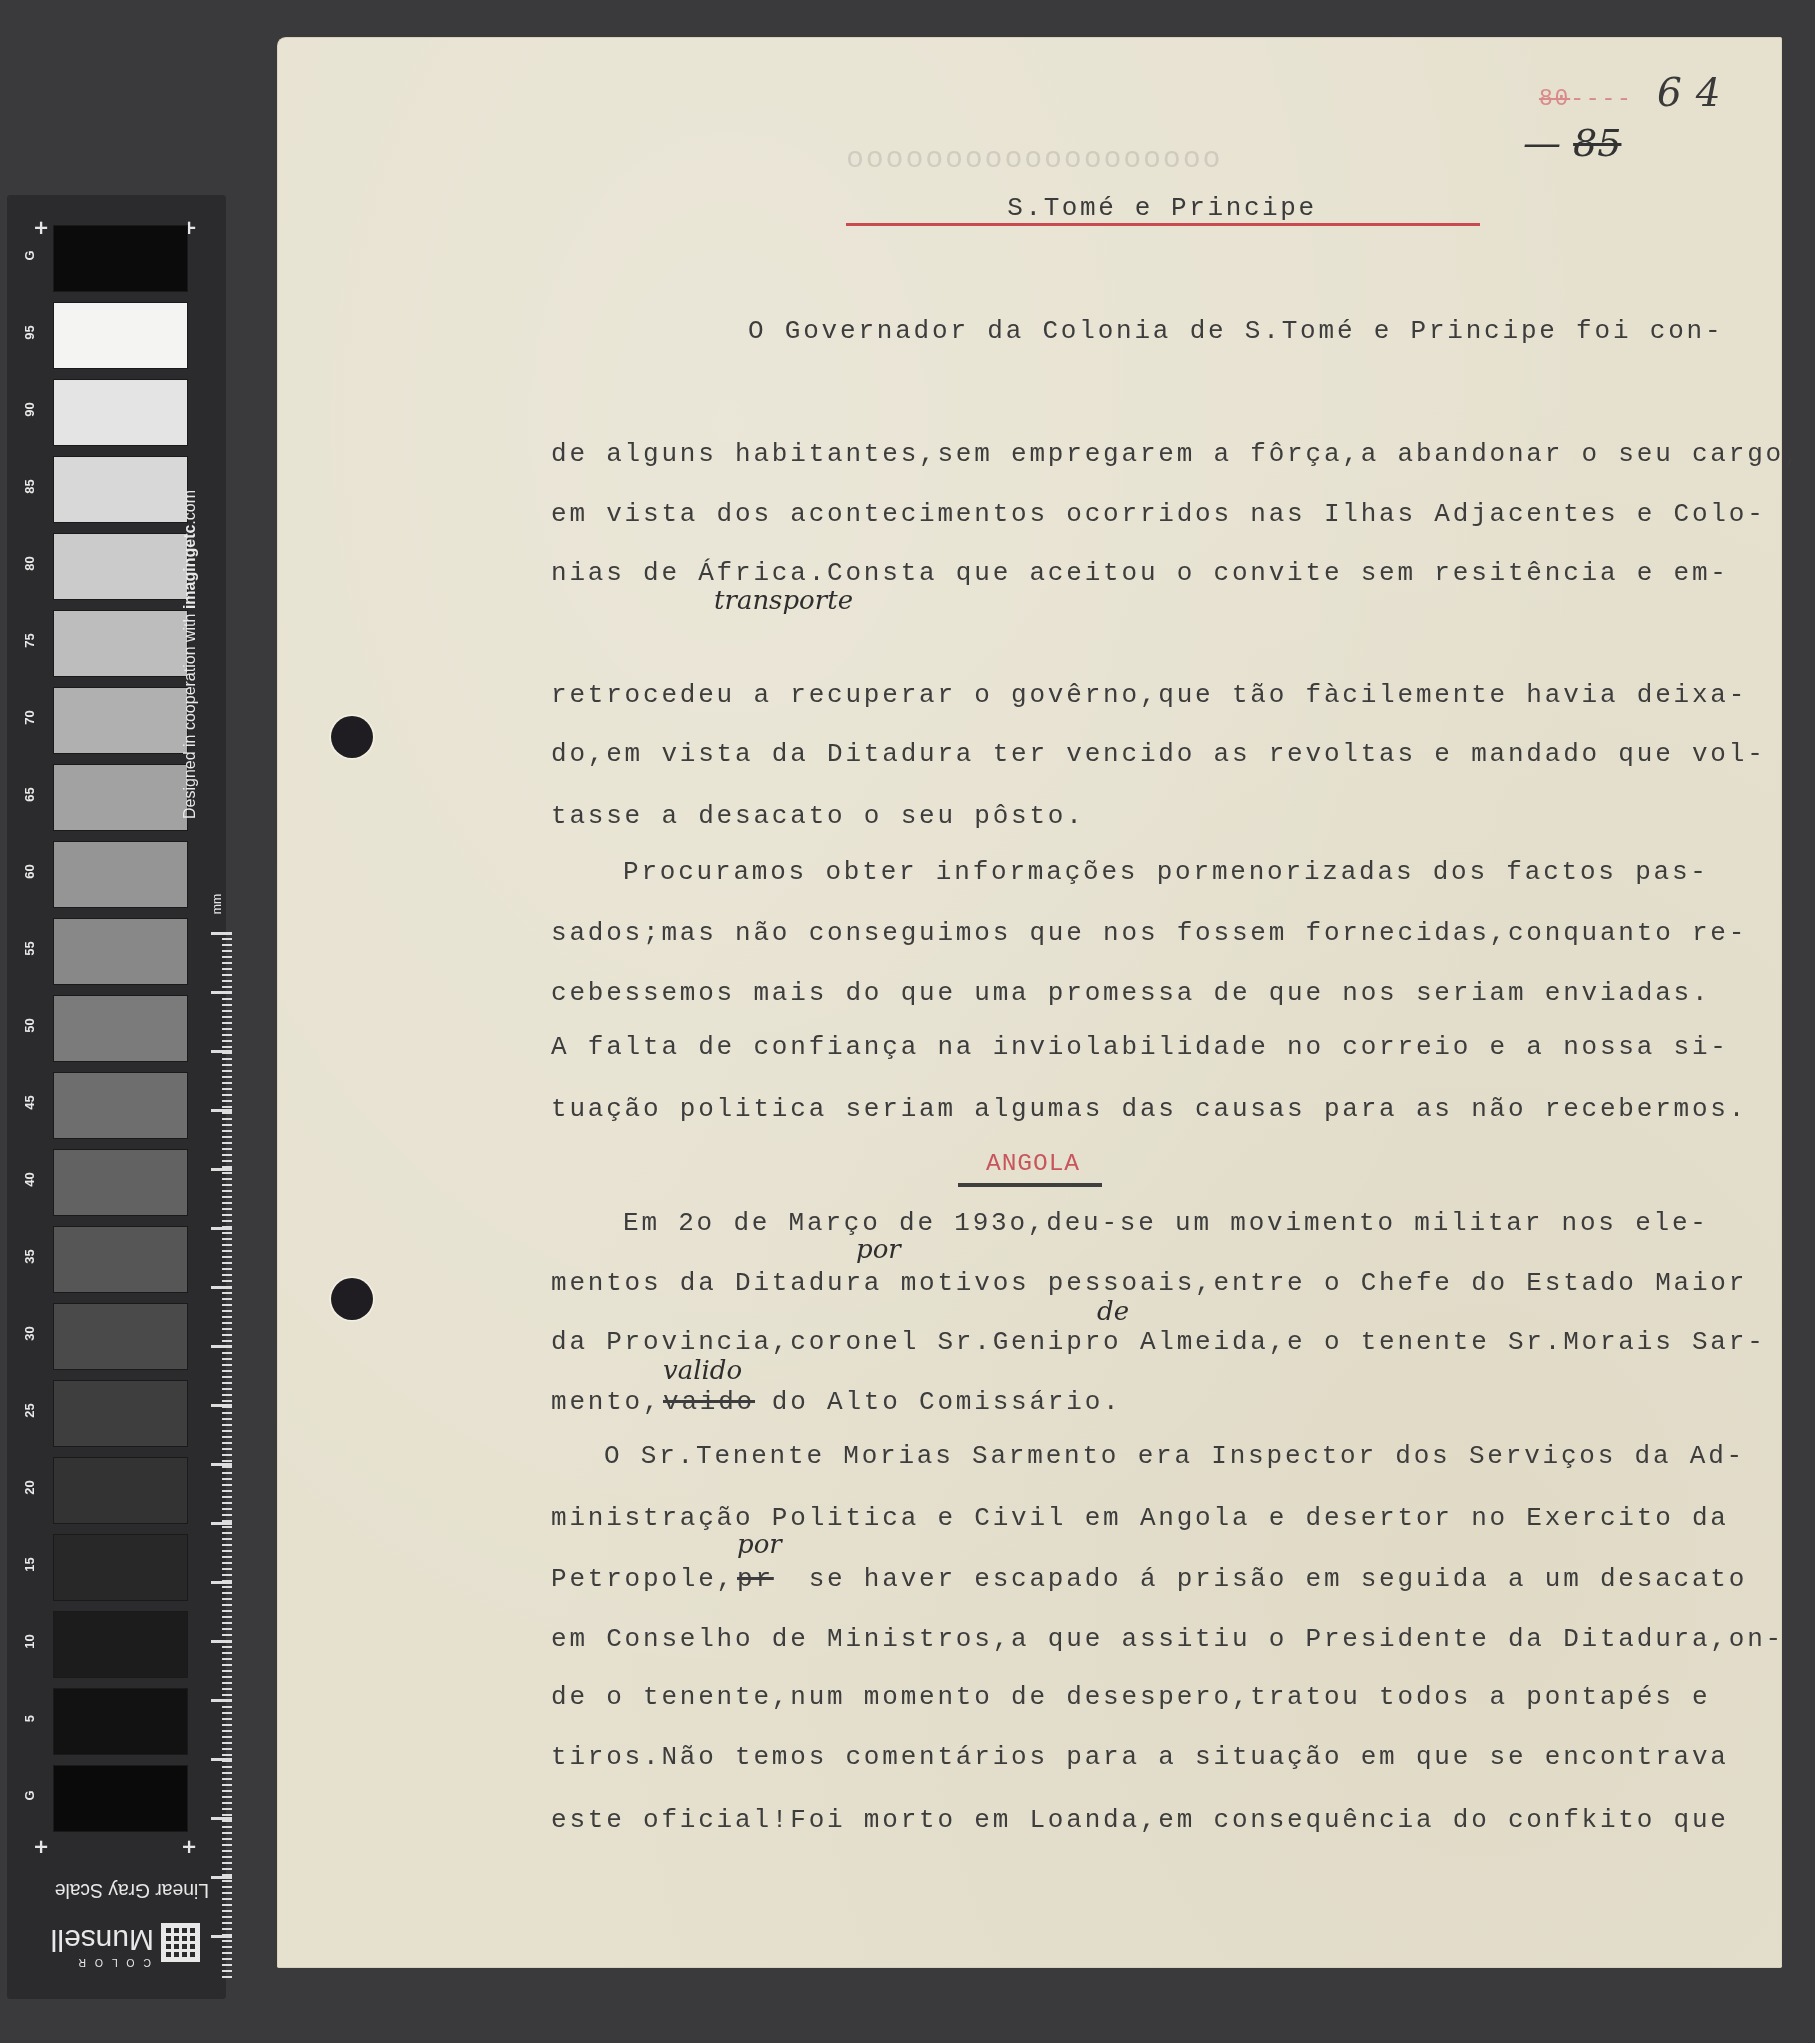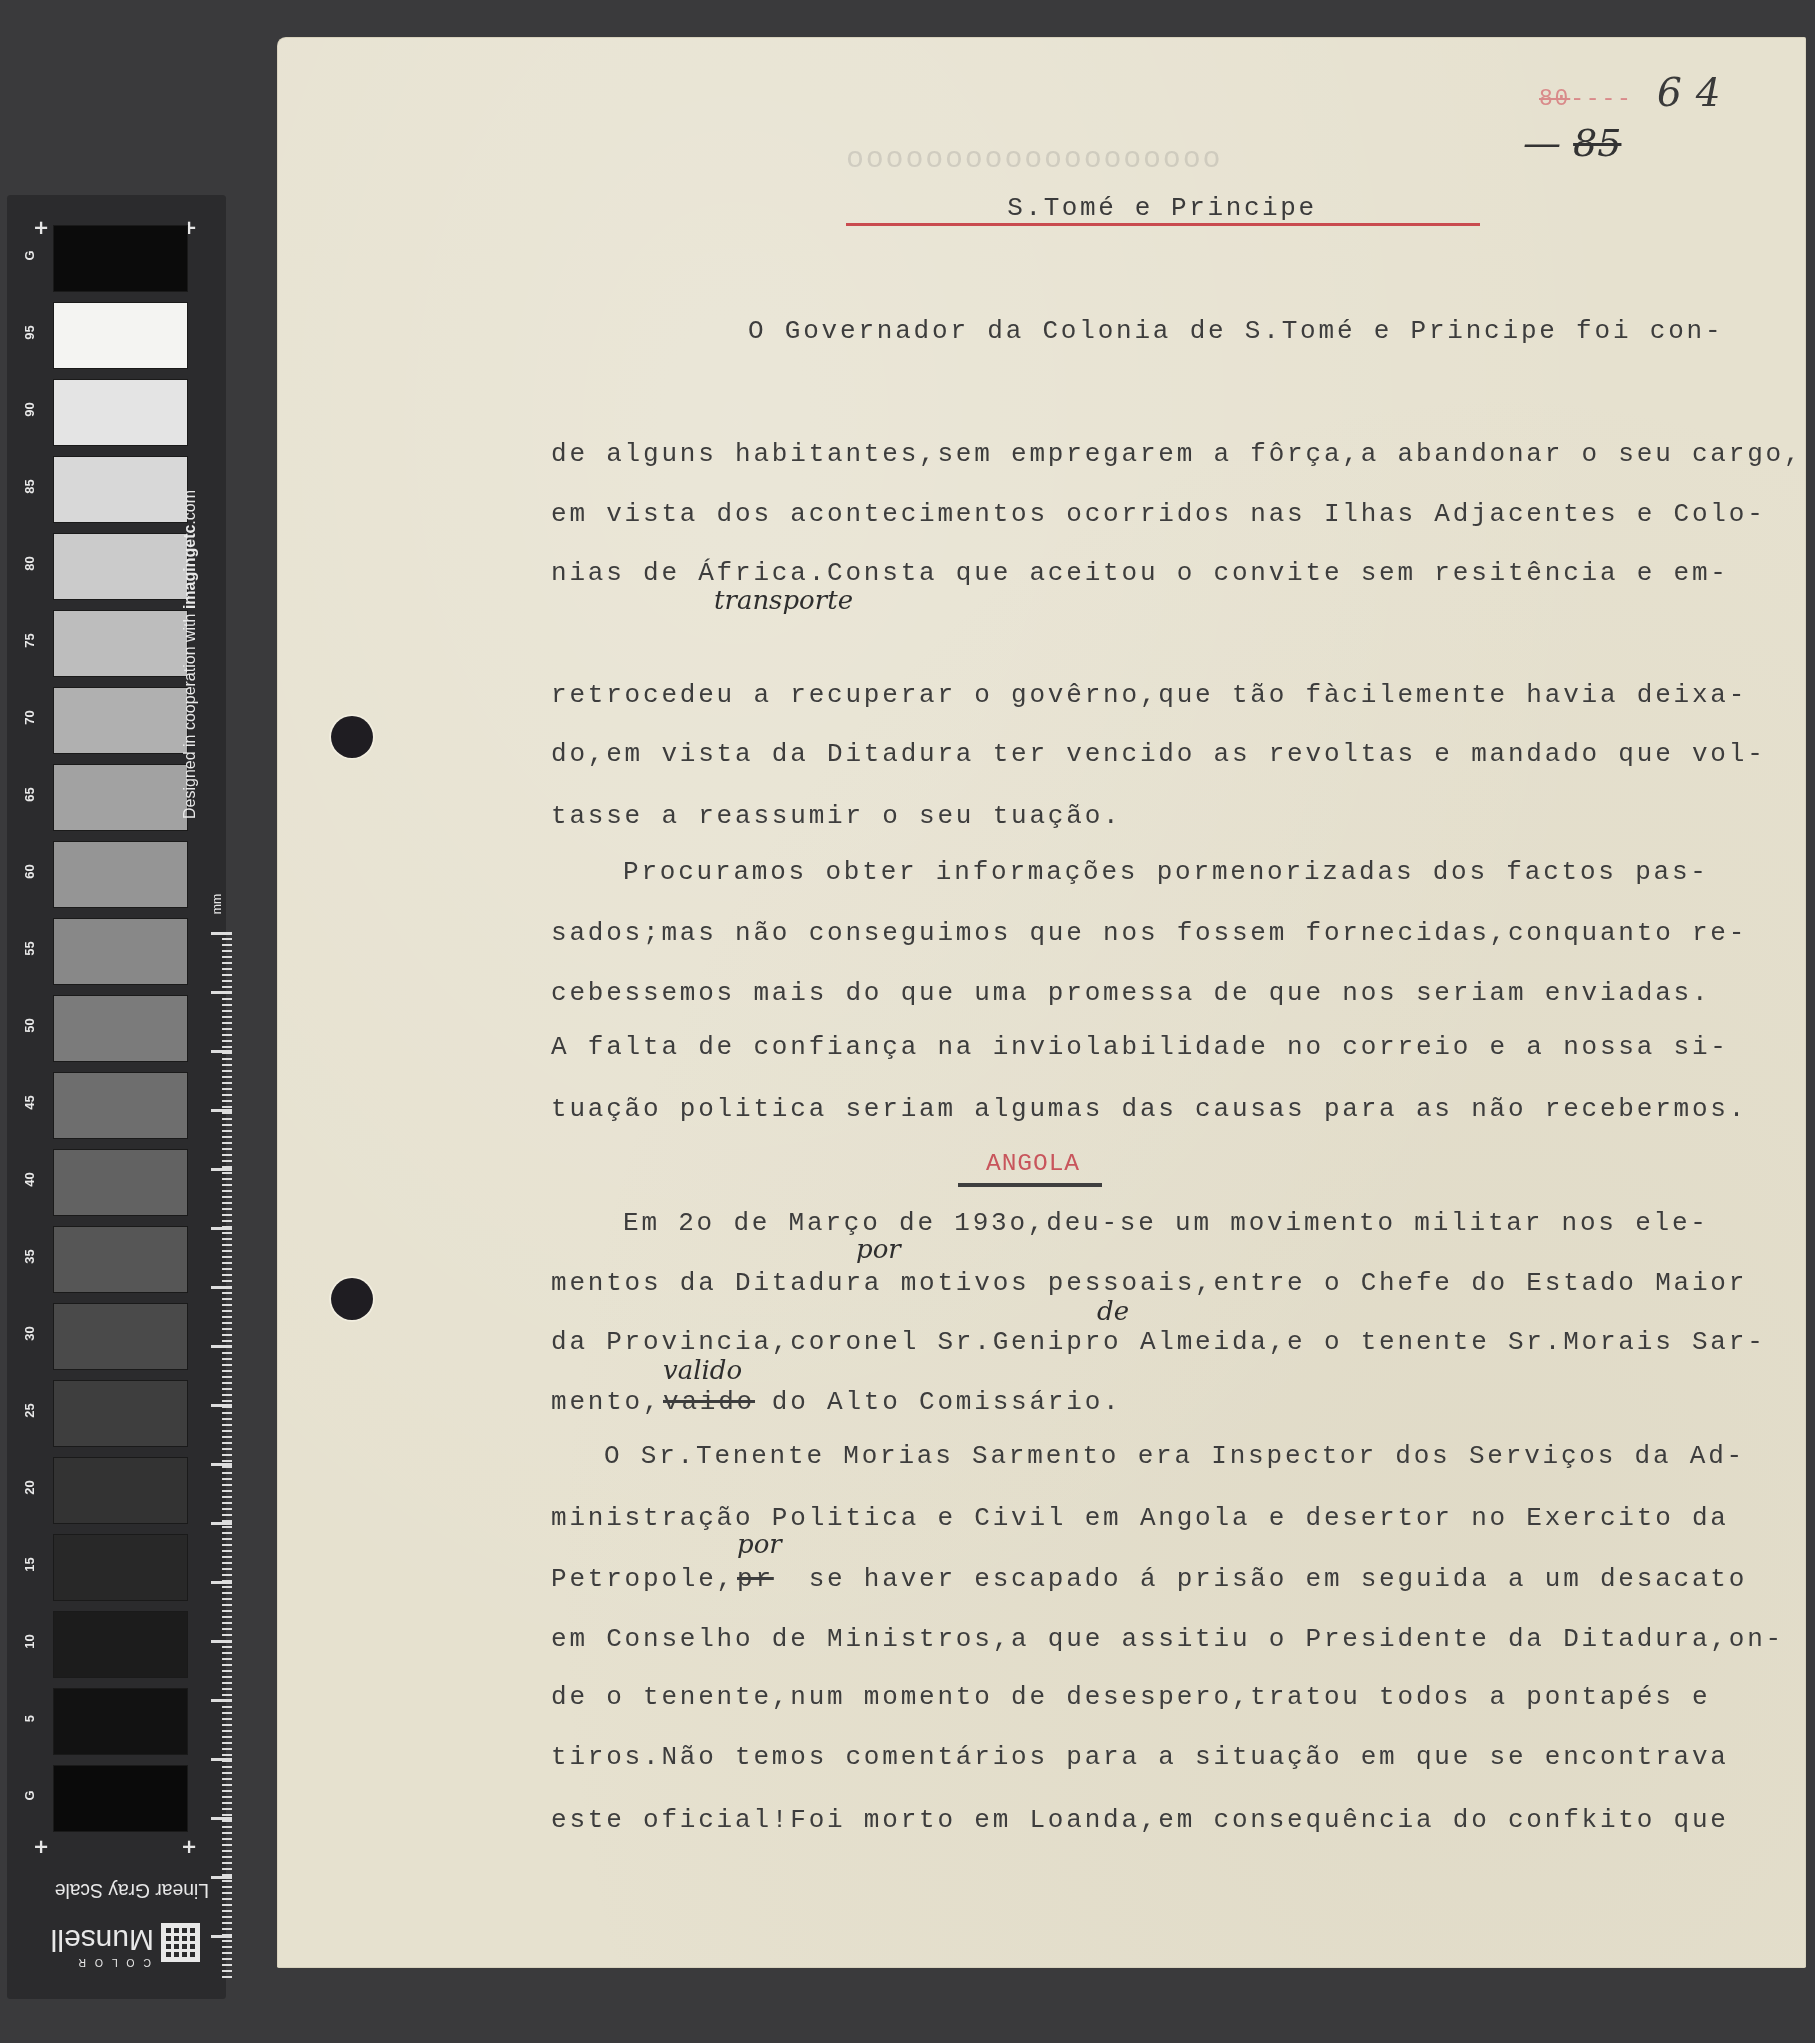--- a/index.html
+++ b/index.html
@@ -65,21 +65,20 @@
 
   
   .paper {
     position: absolute; left: 277px; top: 37px; width: 1505px; height: 1931px;
     background: #e6e1cf;
     background-image:
       radial-gradient(ellipse at 30% 20%, rgba(255,255,255,0.18), transparent 60%),
       radial-gradient(ellipse at 80% 80%, rgba(180,170,140,0.12), transparent 55%);
     border-radius: 8.8px 1.8px 1.8px 1.8px;
     box-shadow: 0 0 0 0.9px #d8d2bd inset;
-    padding-left: 24px;
   }
   .hole { position: absolute; width: 42px; height: 42px; border-radius: 50%; background: #1f1d22; box-shadow: 0 0 0 1.8px #f2eee0; }
 
   .pagenum-stamp { position: absolute; left: 1262px; top: 49px; color: #d98a8a; font-size: 23px; letter-spacing: 1.8px; }
   .pagenum-stamp s { text-decoration-thickness: 1.8px; }
   .pagenum-hand { position: absolute; left: 1380px; top: 33px; font-family: "DejaVu Serif", serif; font-style: italic; font-size: 39px; color: #3a3a3a; letter-spacing: 14px; }
   .pagenum-old { position: absolute; left: 1246px; top: 84px; font-family: "DejaVu Serif", serif; font-style: italic; font-size: 38px; color: #333; }
   .pagenum-old s { text-decoration-thickness: 2.6px; }
 
   .ghost { position: absolute; left: 569px; top: 105px; color: rgba(120,120,120,0.22); font-size: 30px; letter-spacing: 1.8px; }
@@ -242,21 +241,21 @@
   <div class="title">S.Tomé e Principe</div>
   <div class="title-underline"></div>
 
   <div class="line indent1" style="top:279px">O Governador da Colonia de S.Tomé e Principe foi con-</div>
   <div class="line" style="top:402px">de alguns habitantes,sem empregarem a fôrça,a abandonar o seu cargo,</div>
   <div class="line" style="top:462px">em vista dos acontecimentos ocorridos nas Ilhas Adjacentes e Colo-</div>
   <div class="line" style="top:521px">nias de África.Consta que aceitou o convite sem resitência e em-</div>
   <div class="hand" style="left:437px;top:548px">transporte</div>
   <div class="line" style="top:643px">retrocedeu a recuperar o govêrno,que tão fàcilemente havia deixa-</div>
   <div class="line" style="top:702px">do,em vista da Ditadura ter vencido as revoltas e mandado que vol-</div>
-  <div class="line" style="top:764px">tasse a reassumir o seu tuação.</div>
+  <div class="line" style="top:764px">tasse a desacato o seu pôsto.</div>
 
   <div class="line indent2" style="top:820px">Procuramos obter informações pormenorizadas dos factos pas-</div>
   <div class="line" style="top:881px">sados;mas não conseguimos que nos fossem fornecidas,conquanto re-</div>
   <div class="line" style="top:941px">cebessemos mais do que uma promessa de que nos seriam enviadas.</div>
   <div class="line" style="top:995px">A falta de confiança na inviolabilidade no correio e a nossa si-</div>
   <div class="line" style="top:1057px">tuação politica seriam algumas das causas para as não recebermos.</div>
 
   <div class="section-title">ANGOLA</div>
   <div class="section-underline"></div>
 

